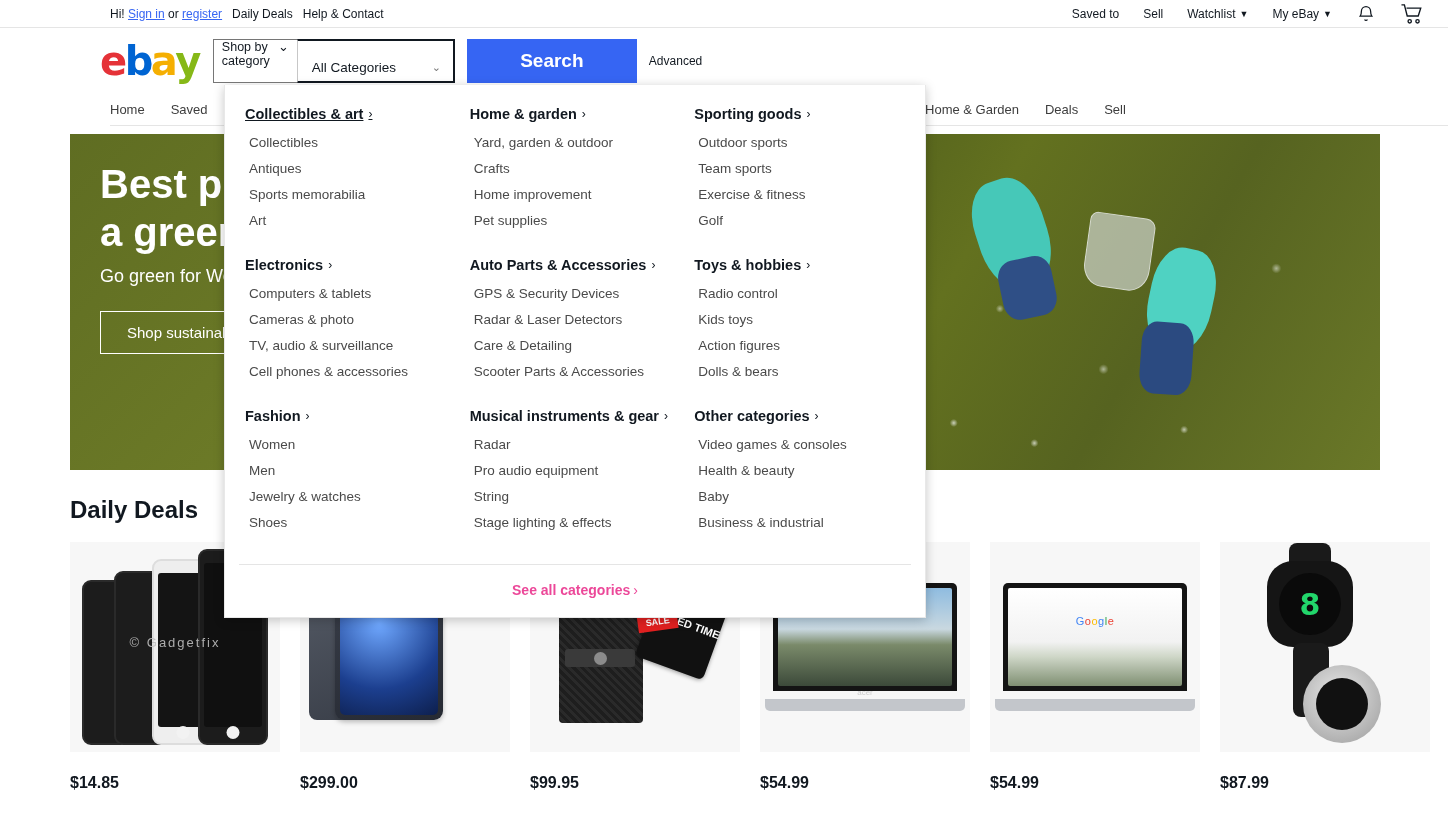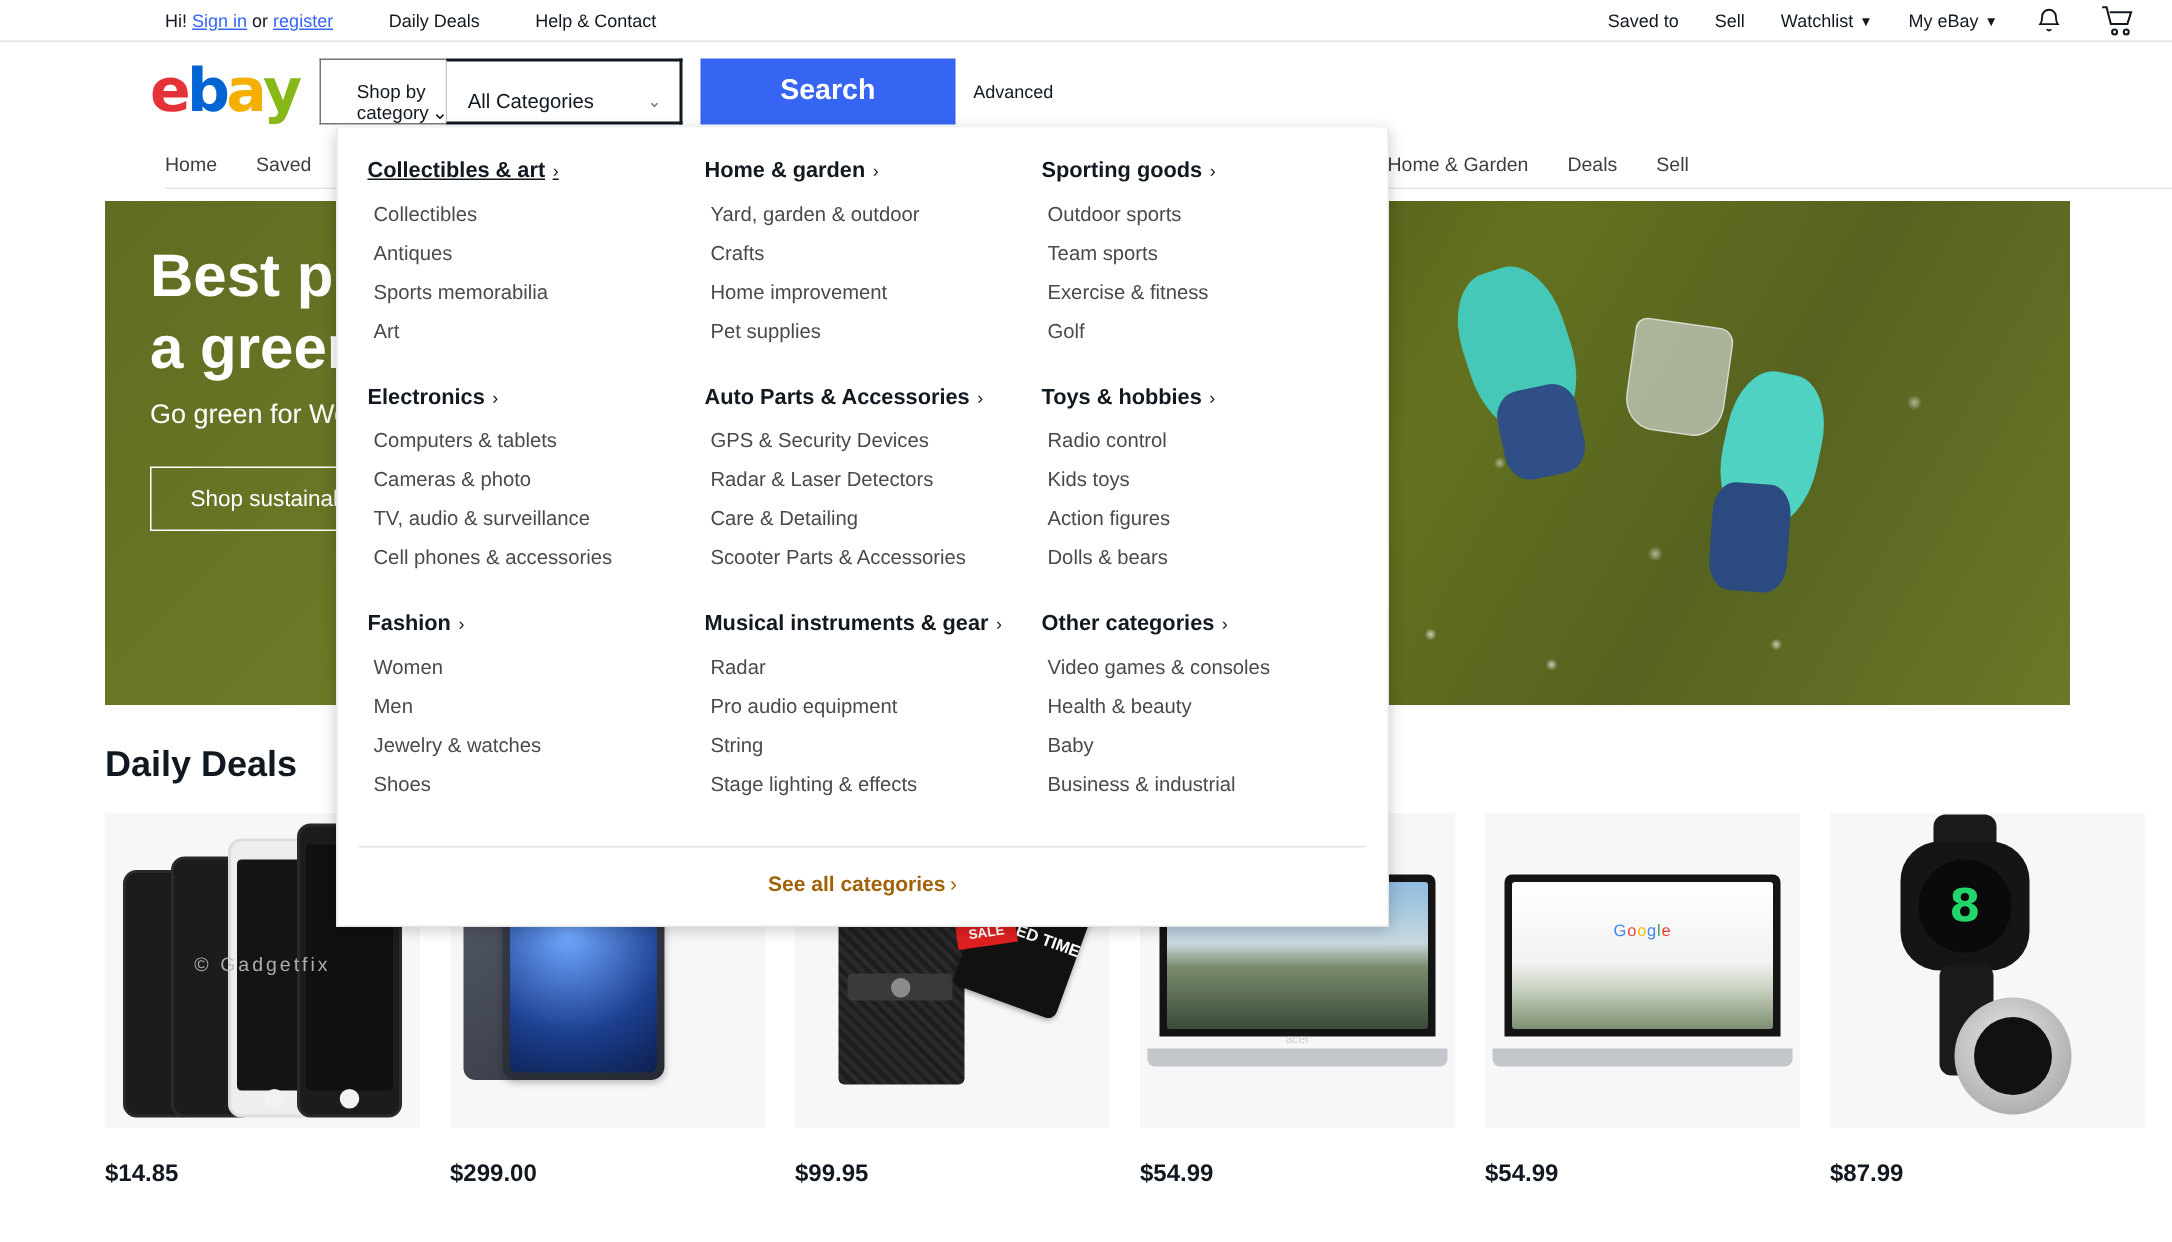--- a/index.html
+++ b/index.html
@@ -18,21 +18,21 @@
     display: flex;
     align-items: center;
     font-size: 12px;
     padding: 0 24px 0 0;
     border-bottom: 1px solid #e5e5e5;
     background: #fff;
   }
   .topbar-left {
     display: flex;
     align-items: center;
-    gap: 37px;
+    gap: 10px;
     margin-left: 110px;
   }
   .topbar-right {
     display: flex;
     align-items: center;
     gap: 24px;
     margin-left: auto;
   }
   .greet { color: #111820; white-space: nowrap; }
   .greet a {
@@ -83,22 +83,22 @@
   .logo .a { color: #f5af02; }
   .logo .y { color: #86b817; }
 
   .shopby {
     width: 84px;
     height: 44px;
     border: 1px solid #767676;
     border-right: none;
     background: #fff;
     display: flex;
-    align-items: flex-end;
-    padding: 0 24px;
+    align-items: flex-start;
+    padding: 0 8px;
     font-size: 12.5px;
     line-height: 14px;
     color: #111820;
     position: relative;
     z-index: 60;
     cursor: pointer;
   }
   .shopby .sb-label { flex: 1; }
   .shopby .sb-caret { font-size: 13px; color: #111820; margin-left: 2px; }
 
@@ -480,21 +480,21 @@
     margin-bottom: 11px;
     cursor: pointer;
   }
   .dd-foot {
     border-top: 1px solid #e5e5e5;
     margin: 6px 14px 0 14px;
     padding: 16px 0 18px 0;
     text-align: center;
   }
   .dd-foot a {
-    color: #a16207;
+    color: #ec4899;
     font-size: 14px;
     font-weight: 700;
     text-decoration: none;
   }
   .dd-foot .arr { font-weight: 400; margin-left: 3px; }
 </style>
 </head>
 <body>
 
 <div class="topbar">

